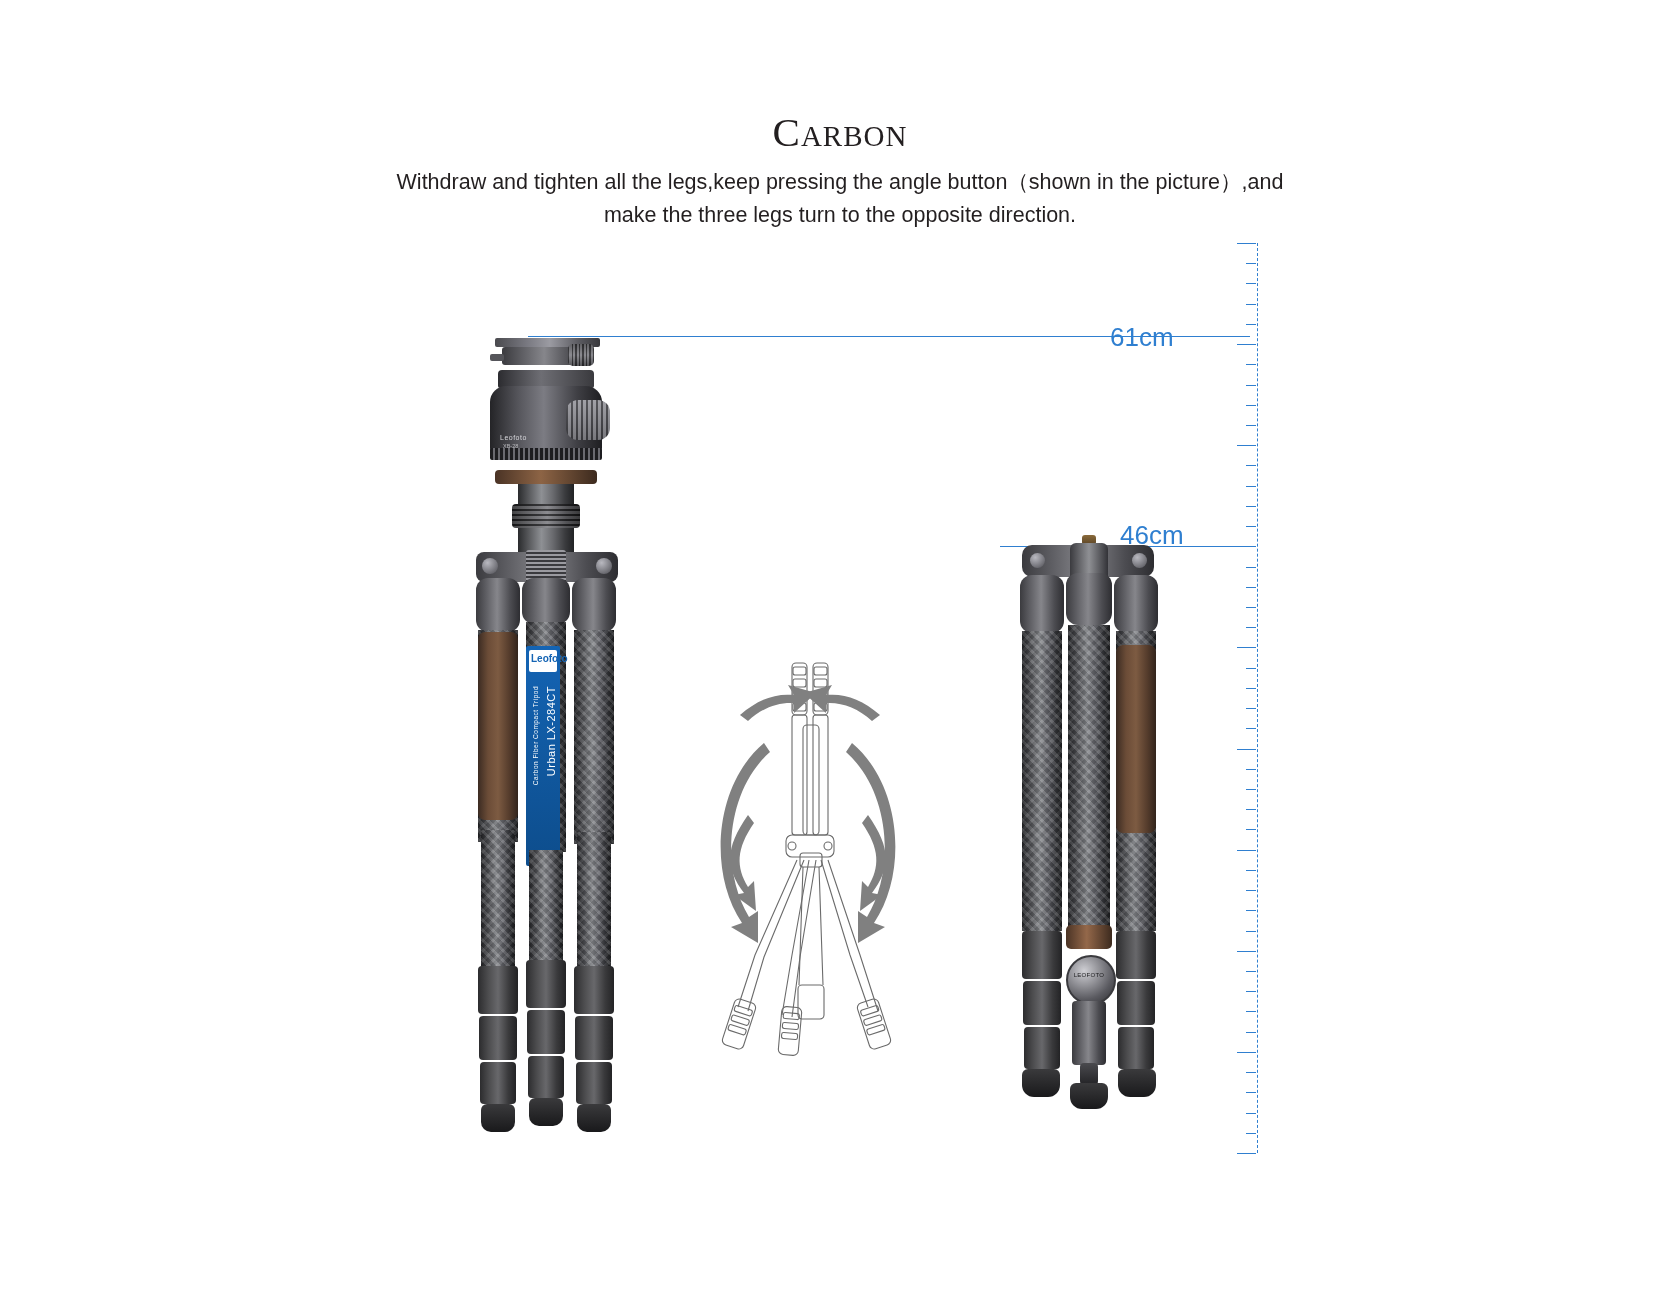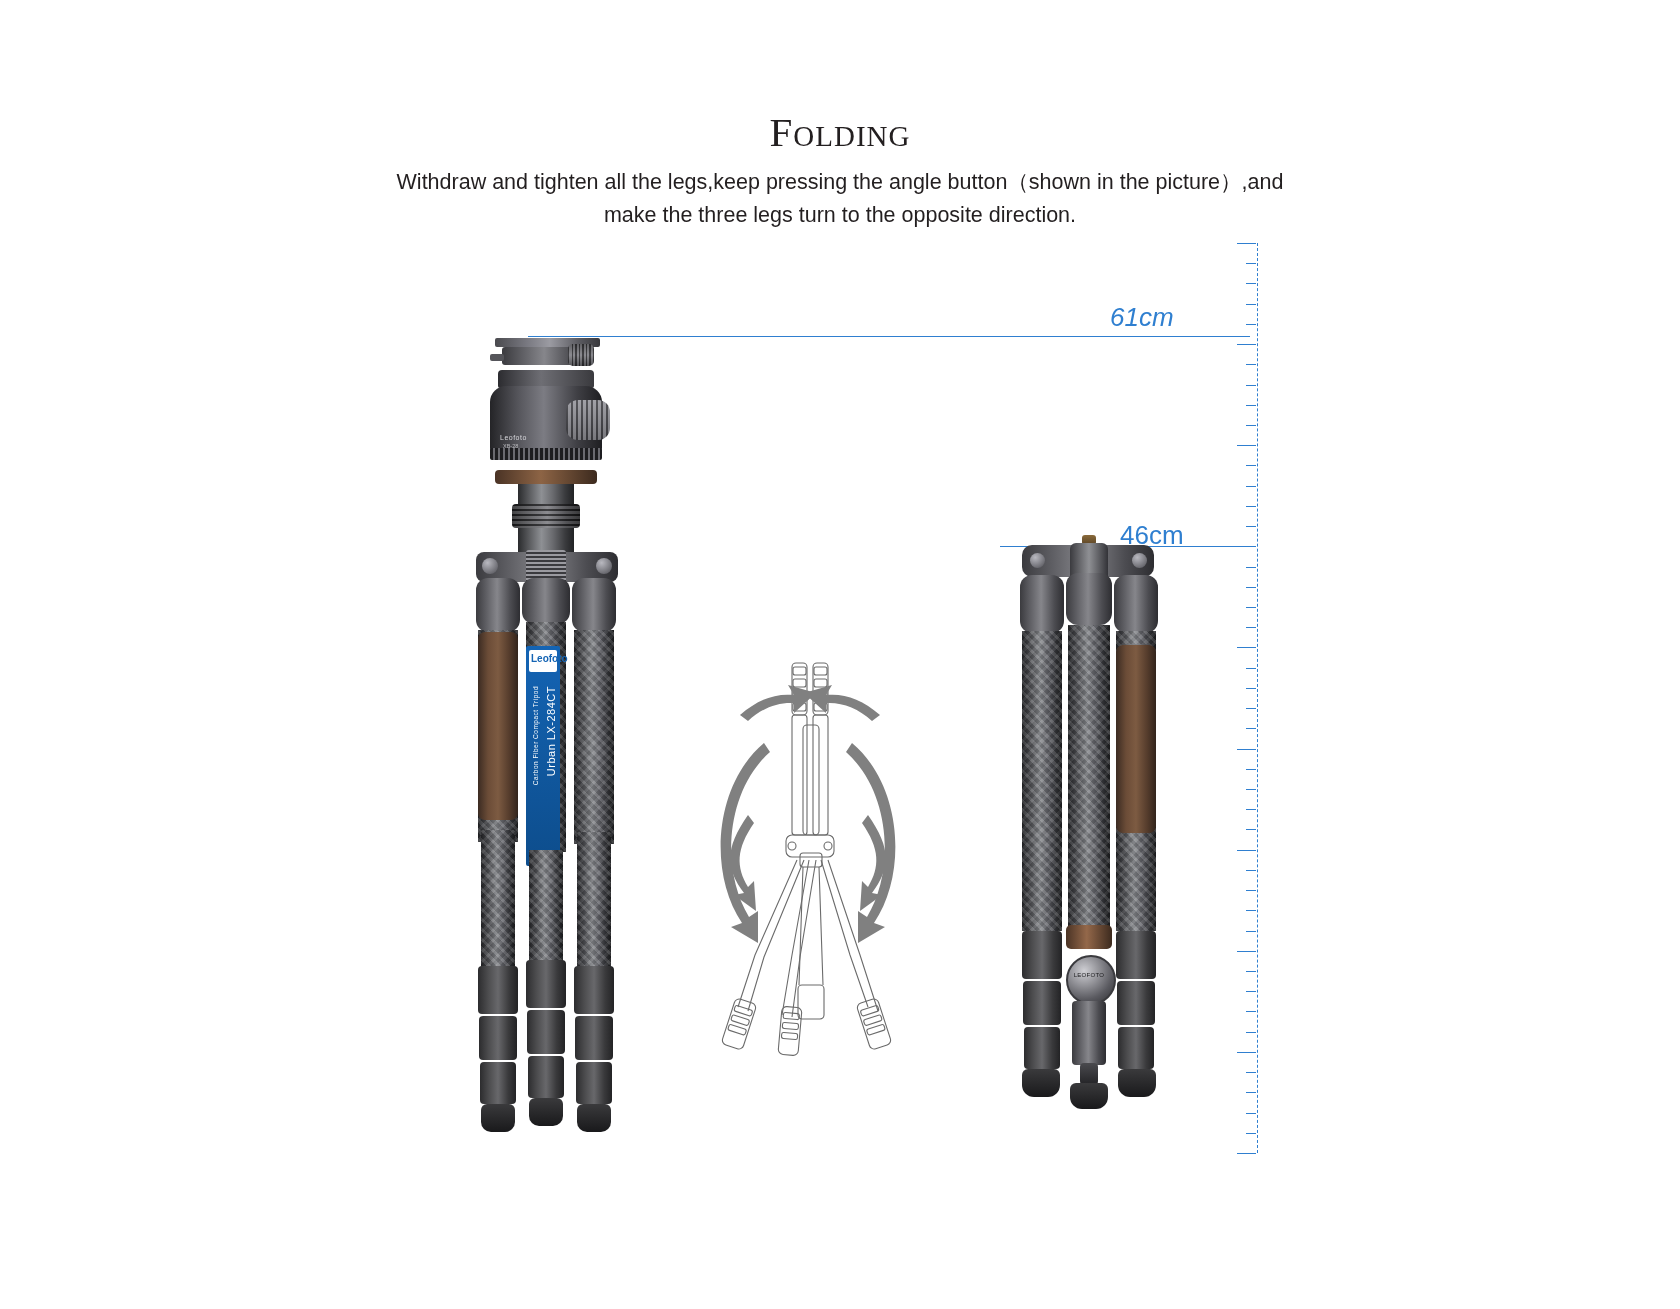--- a/index.html
+++ b/index.html
@@ -133,21 +133,21 @@
     letter-spacing: 0.5px;
     white-space: nowrap;
   }
 
   
   .linefig { position: absolute; }
 </style>
 </head>
 <body>
 
-<div class="page-title">Folding</div>
+<div class="page-title">Carbon</div>
 <div class="page-subtitle">Withdraw and tighten all the legs,keep pressing the angle button（shown in the picture）,and make the three legs turn to the opposite direction.</div>
 
 <div class="ruler">
   <div class="axis"></div>
   <div id="ruler-ticks">
       <div class="tick major" style="top: 0px;"></div>
       <div class="tick" style="top: 20px;"></div>
       <div class="tick" style="top: 40px;"></div>
       <div class="tick" style="top: 61px;"></div>
       <div class="tick" style="top: 81px;"></div>
@@ -189,21 +189,21 @@
       <div class="tick major" style="top: 809px;"></div>
       <div class="tick" style="top: 829px;"></div>
       <div class="tick" style="top: 849px;"></div>
       <div class="tick" style="top: 870px;"></div>
       <div class="tick" style="top: 890px;"></div>
       <div class="tick major" style="top: 910px;"></div>
     </div>
 </div>
 
 <div class="dim-line" style="left:528px; top:336px; width:722px;"></div>
-<div class="dim-label" style="left:1110px; top:302px;font-style:italic;">61cm</div>
+<div class="dim-label" style="left:1110px; top:322px;">61cm</div>
 
 <div class="dim-line" style="left:1000px; top:546px; width:250px;"></div>
 <div class="dim-label" style="left:1120px; top:520px;">46cm</div>
 
 <div class="fig" style="left:470px; top:330px; width:180px; height:840px;">
 
   <div class="metal-mid" style="position:absolute; left:25px; top:8px; width:105px; height:9px; border-radius:2px;"></div>
   <div class="metal-dark" style="position:absolute; left:32px; top:17px; width:88px; height:18px; border-radius:3px;"></div>
   <div class="knurl" style="position:absolute; left:98px; top:14px; width:26px; height:22px; border-radius:5px;"></div>
   <div style="position:absolute; left:20px; top:24px; width:14px; height:7px; background:#55555a; border-radius:2px;"></div>

